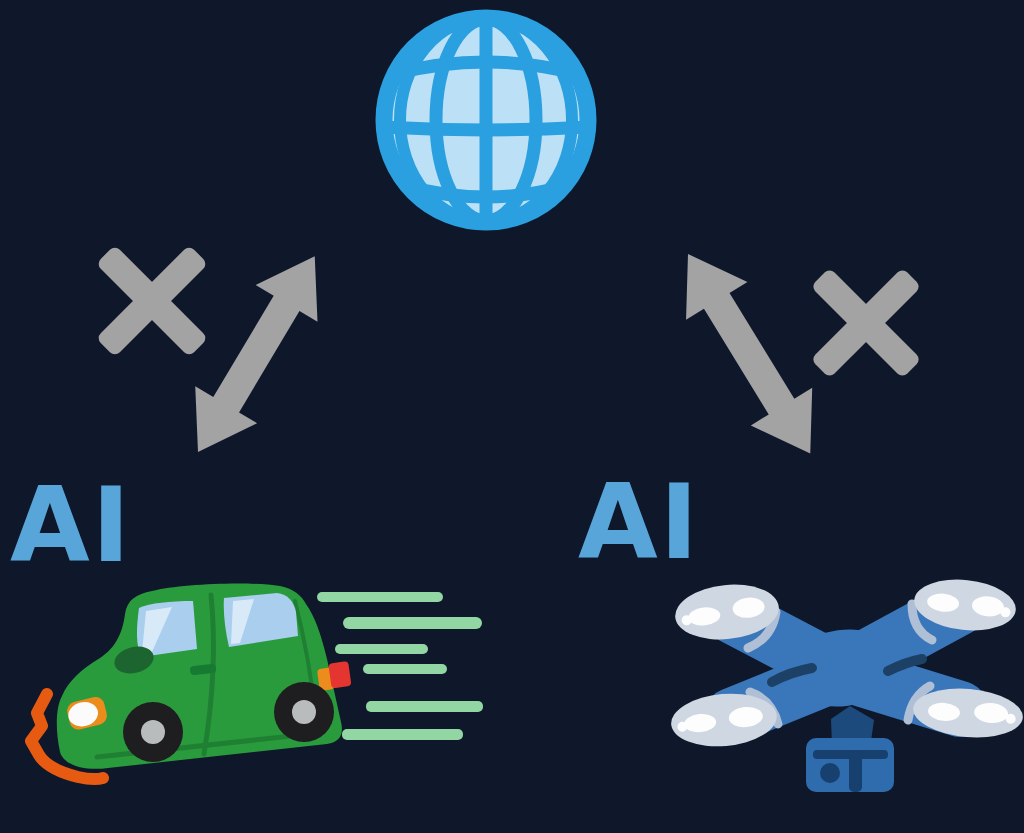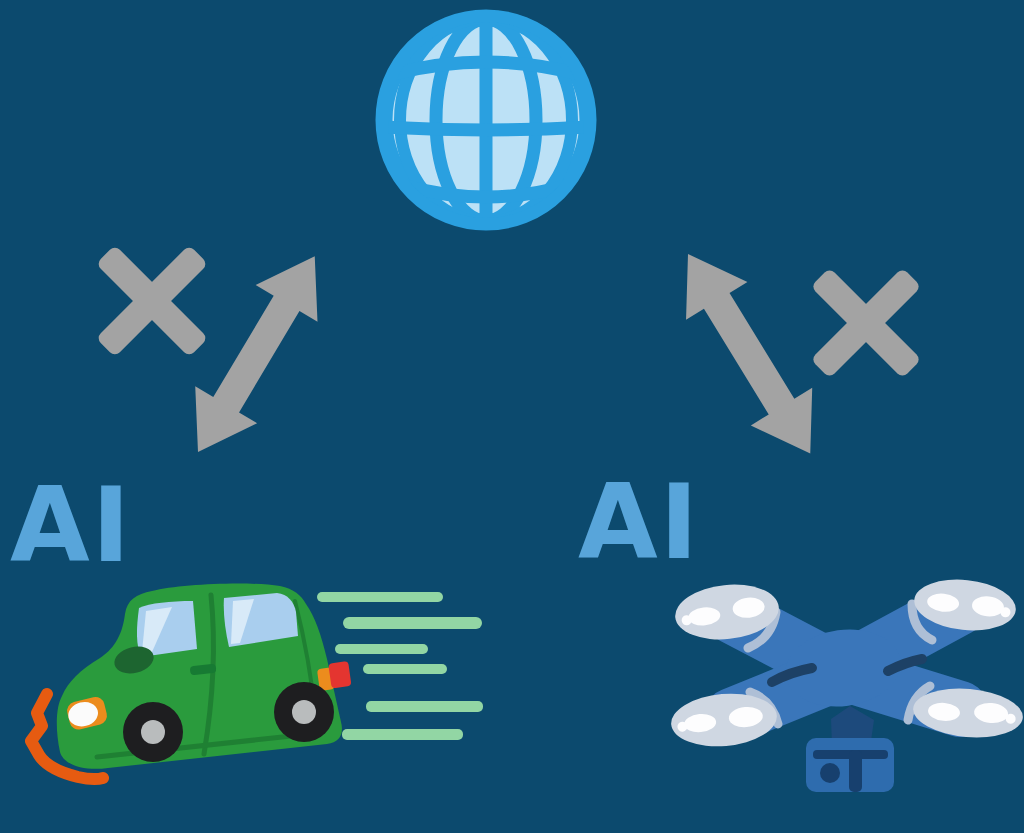--- a/index.html
+++ b/index.html
@@ -18,21 +18,21 @@
     line-height:1;
     letter-spacing:2px;
     user-select:none;
   }
   .ai-label.left{left:10px;top:474px;}
   .ai-label.right{left:578px;top:471px;}
 </style>
 </head>
 <body>
 
-<div class="stage" style="background-color: #0c4a6e;">
+<div class="stage" style="background-color: #0f172a;">
 
   <svg class="scene-svg" width="1024" height="833" viewBox="0 0 1024 833">
 
     <defs>
       <clipPath id="globeClip">
           <circle cx="486" cy="120" r="98"></circle>
         </clipPath>
     </defs>
 
     <g fill="none" stroke-linecap="round" stroke="#2aa0e0">

